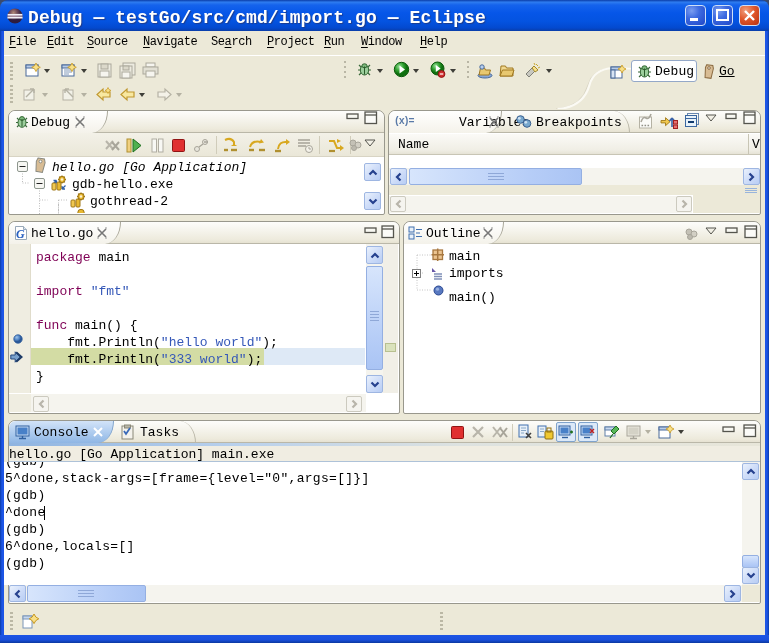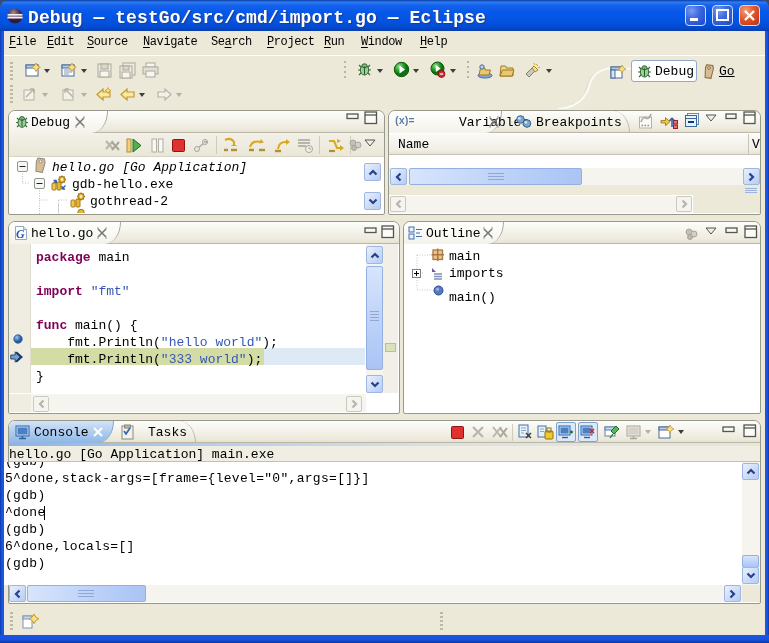--- a/index.html
+++ b/index.html
@@ -31,21 +31,21 @@
 .tab-blue{background:linear-gradient(180deg,#D2E3F8,#A6C6EC 65%,#8FB6E4);border-right:1px solid #7FA3CC;border-radius:7px 0 16px 0/7px 0 22px 0;box-sizing:border-box;}
 .tab-ina{border-right:1px solid #BAB7A8;border-radius:0 16px 0 0/0 22px 0 0;box-sizing:border-box;}
 .tabtxt{font-size:13px;color:#000;white-space:pre;}
 
 .sbtn{border:1px solid #9EB6E2;border-radius:2px;background:linear-gradient(135deg,#EAF1FC,#CCDBF8 55%,#B8CDF4);box-sizing:border-box;display:flex;align-items:center;justify-content:center;}
 .sbtn-d{border:1px solid #CCCABF;border-radius:2px;background:#F5F4EF;box-sizing:border-box;display:flex;align-items:center;justify-content:center;}
 .strack{background:#F5F4EE;}
 .sthumb{background:linear-gradient(90deg,#D7E5FC,#B6CDF7 70%,#AAC4F4);border:1px solid #94AFE2;border-radius:2px;box-sizing:border-box;}
 .sthumbh{background:linear-gradient(180deg,#D7E5FC,#B6CDF7 70%,#AAC4F4);border:1px solid #94AFE2;border-radius:2px;box-sizing:border-box;}
 .mono13{font-size:13px;color:#000;white-space:pre;}
-.kw{color:#7F0055;font-weight:bold;}
+.kw{color:#7F0055;font-weight:normal;}
 .str{color:#3558B8;}
 </style></head>
 <body>
 
 <div class="abs" style="left:0;top:0;width:10px;height:10px;background:#3A4A6E;"></div>
 <div class="abs" style="left:759px;top:0;width:10px;height:10px;background:#3A4A6E;"></div>
 <div id="titlebar" class="abs"></div>
 <div id="brdL" class="abs"></div>
 <div id="brdR" class="abs"></div>
 <div id="brdB" class="abs"></div>
@@ -620,21 +620,21 @@
 </svg>
 <div class="abs tabtxt" style="left:34px;top:425px;">Console</div>
 <svg class="abs" style="left:92px;top:426px" width="12" height="12">
     <path d="M2 2 L10 10 M10 2 L2 10" stroke="#fff" stroke-width="2"></path>
   </svg>
 <svg class="abs" style="left:121px;top:424px" width="15" height="16">
  <rect x="1" y="2" width="11" height="13" fill="#F4F2EC" stroke="#8A8878"></rect>
  <rect x="3.5" y="1" width="6" height="3" fill="#B8B6A8" stroke="#8A8878"></rect>
  <path d="M3 7 l2 3 4-6" stroke="#3868B8" stroke-width="1.8" fill="none"></path>
 </svg>
-<div class="abs tabtxt" style="left:148px;top:425px;text-align:center;">Tasks</div>
+<div class="abs tabtxt" style="left:140px;top:425px;text-align:center;">Tasks</div>
 
 <svg class="abs" style="left:450px;top:425px" width="15" height="15">
     <rect x="1.5" y="1.5" width="12" height="12" fill="#E03030" stroke="#901414" rx="1"></rect>
   </svg>
 <svg class="abs" style="left:471px;top:425px" width="15" height="15">
     <path d="M2 2 L12 12 M12 2 L2 12" stroke="#B8B5AA" stroke-width="2.2"></path>
   </svg>
 <svg class="abs" style="left:491px;top:425px" width="18" height="15">
  <path d="M2 2 L10 12 M10 2 L2 12" stroke="#B8B5AA" stroke-width="2"></path>
  <path d="M9 3 L16 12 M16 3 L9 12" stroke="#A8A59A" stroke-width="2"></path>

